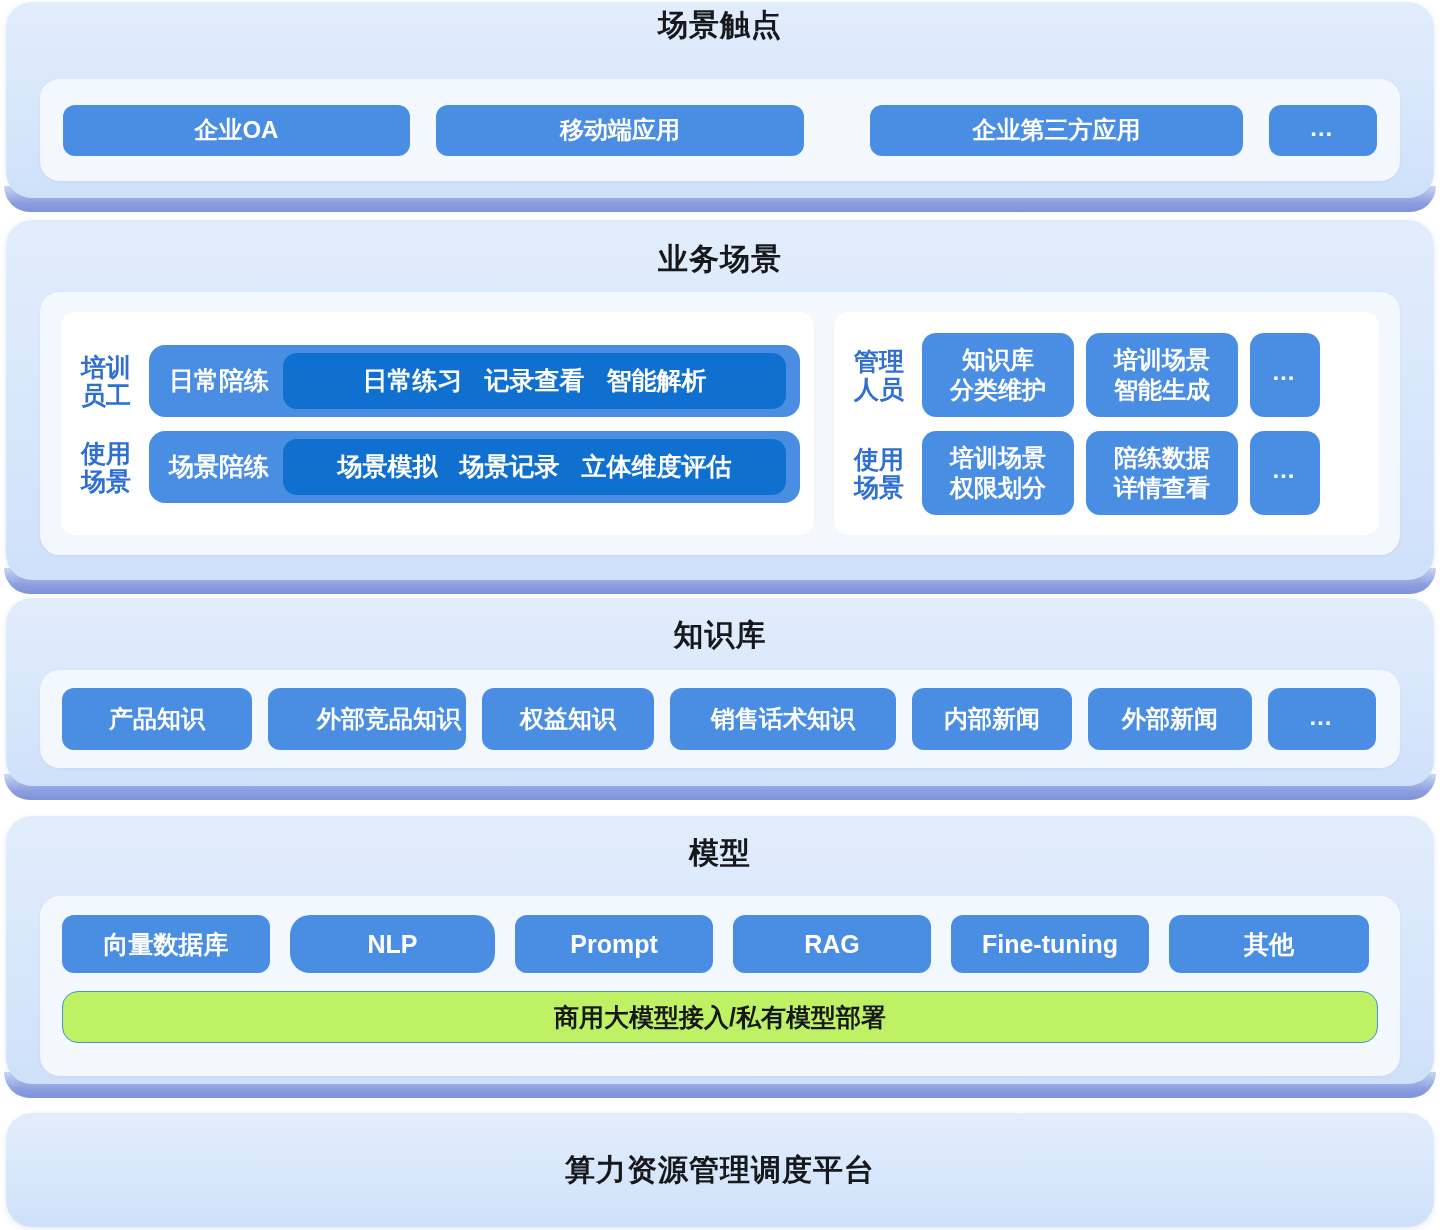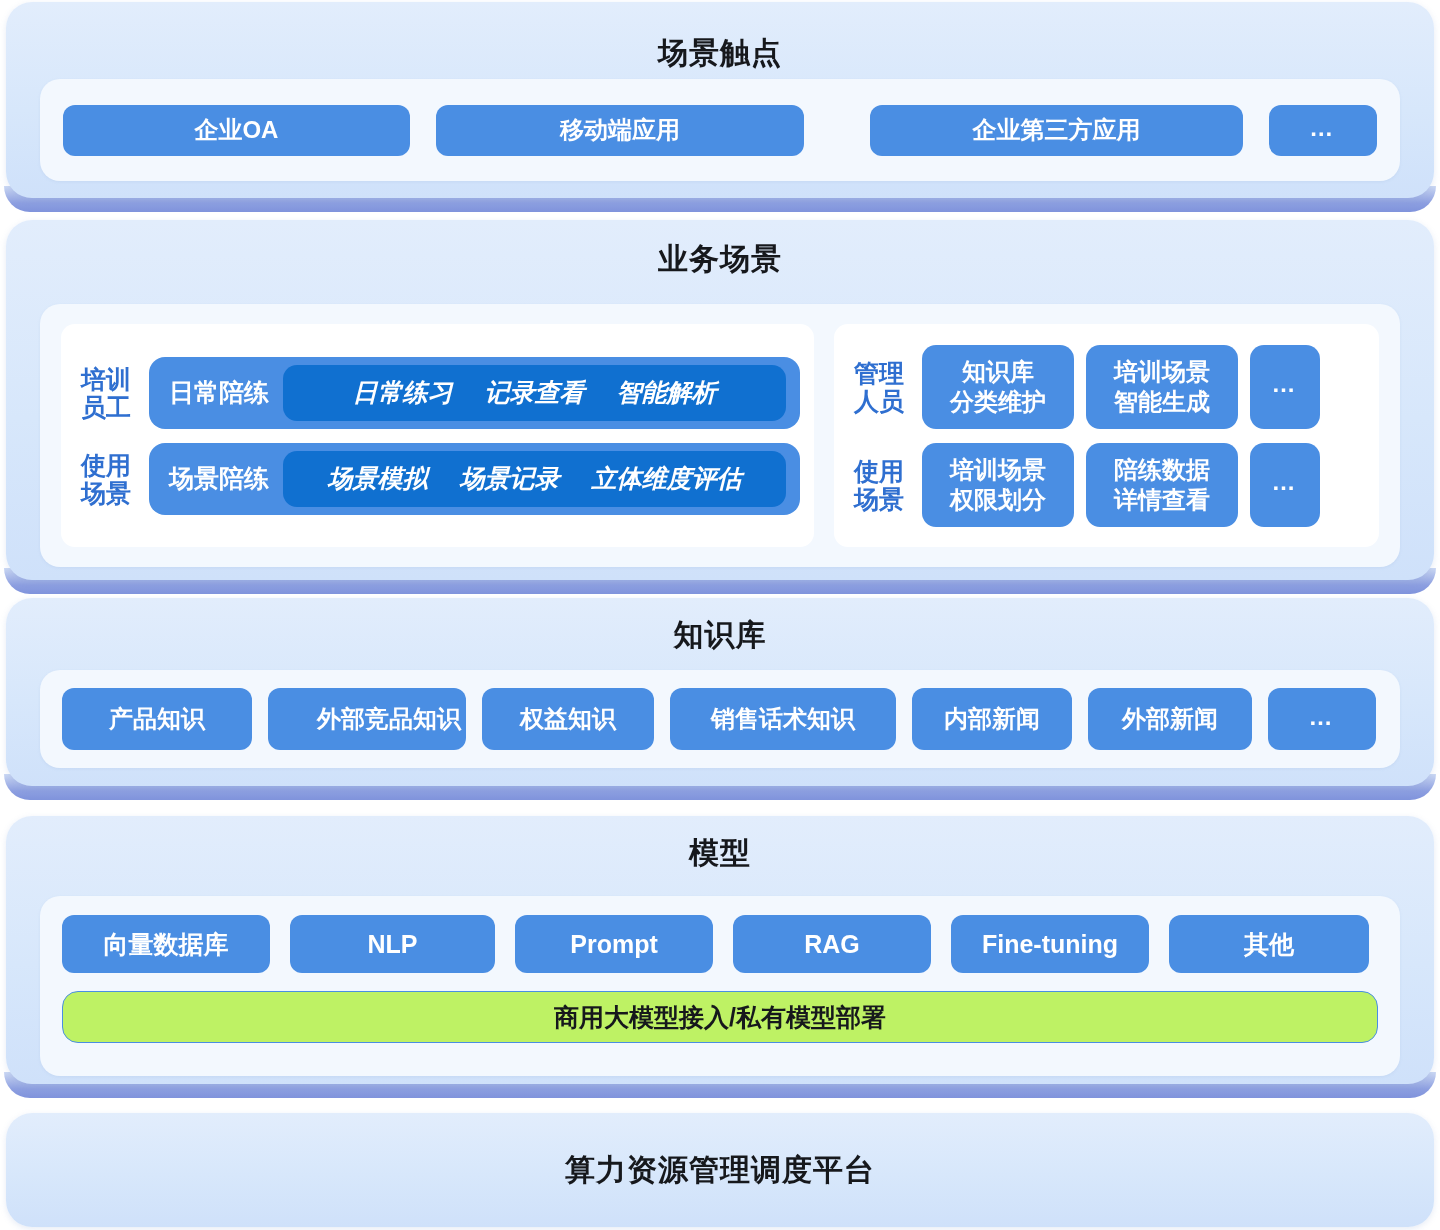--- a/index.html
+++ b/index.html
@@ -75,21 +75,21 @@
   }
   .pill.dots {
     font-size: 26px;
     letter-spacing: 3px;
     font-weight: 700;
     padding-bottom: 4px;
   }
 
   
   #sec-touch { top: 2px; height: 196px; }
-  #sec-touch .section-title { margin-top: 36px; text-align: center; }
+  #sec-touch .section-title { margin-top: 8px; text-align: center; }
   #sec-touch .panel {
     position: absolute;
     left: 34px; top: 77px;
     width: 1360px; height: 102px;
     display: flex;
     align-items: center;
     padding: 0 23px;
     gap: 26px;
   }
   #sec-touch .pill {
@@ -99,21 +99,21 @@
   #sec-touch .p1 { width: 352px; }
   #sec-touch .p2 { width: 374px; }
   #sec-touch .p3 { width: 378px; margin-left: 40px; }
   #sec-touch .p4 { width: 110px; }
 
   
   #sec-biz { top: 220px; height: 360px; }
   #sec-biz .section-title { margin-top: 24px; }
   #sec-biz .panel {
     position: absolute;
-    left: 34px; top: 84px;
+    left: 34px; top: 72px;
     width: 1360px; height: 263px;
     display: flex;
     padding: 20px 21px;
     gap: 20px;
   }
 
   .biz-col {
     background: #ffffff;
     border-radius: 14px;
     padding: 12px 14px;
@@ -158,23 +158,22 @@
     white-space: nowrap;
   }
   .nest-inner {
     flex: 1;
     height: 56px;
     background: #1070d0;
     border-radius: 14px;
     display: flex;
     align-items: center;
     justify-content: center;
-    gap: 32px;
+    gap: 22px;
     padding: 0 16px;
-    font-style: italic;
   }
   .nest-inner span {
     color: #ffffff;
     font-size: 25px;
     font-weight: 700;
     white-space: nowrap;
   }
 
   
   .biz-col.right .pill {
@@ -223,21 +222,21 @@
     flex-direction: column;
     gap: 18px;
     margin-top: 10px;
   }
   .model-row { display: flex; gap: 20px; }
   #sec-model .pill {
     height: 58px;
     font-size: 25px;
   }
   #sec-model .m1 { width: 208px; }
-  #sec-model .m2 { width: 205px; }
+  #sec-model .m2 { width: 205px; border-radius: 20px; }
   #sec-model .m3 { width: 198px; }
   #sec-model .m4 { width: 198px; }
   #sec-model .m5 { width: 198px; }
   #sec-model .m6 { width: 200px; }
 
   .model-bar {
     height: 52px;
     background: #bef264;
     border: 1.6px solid #4a8ee3;
     border-radius: 16px;

